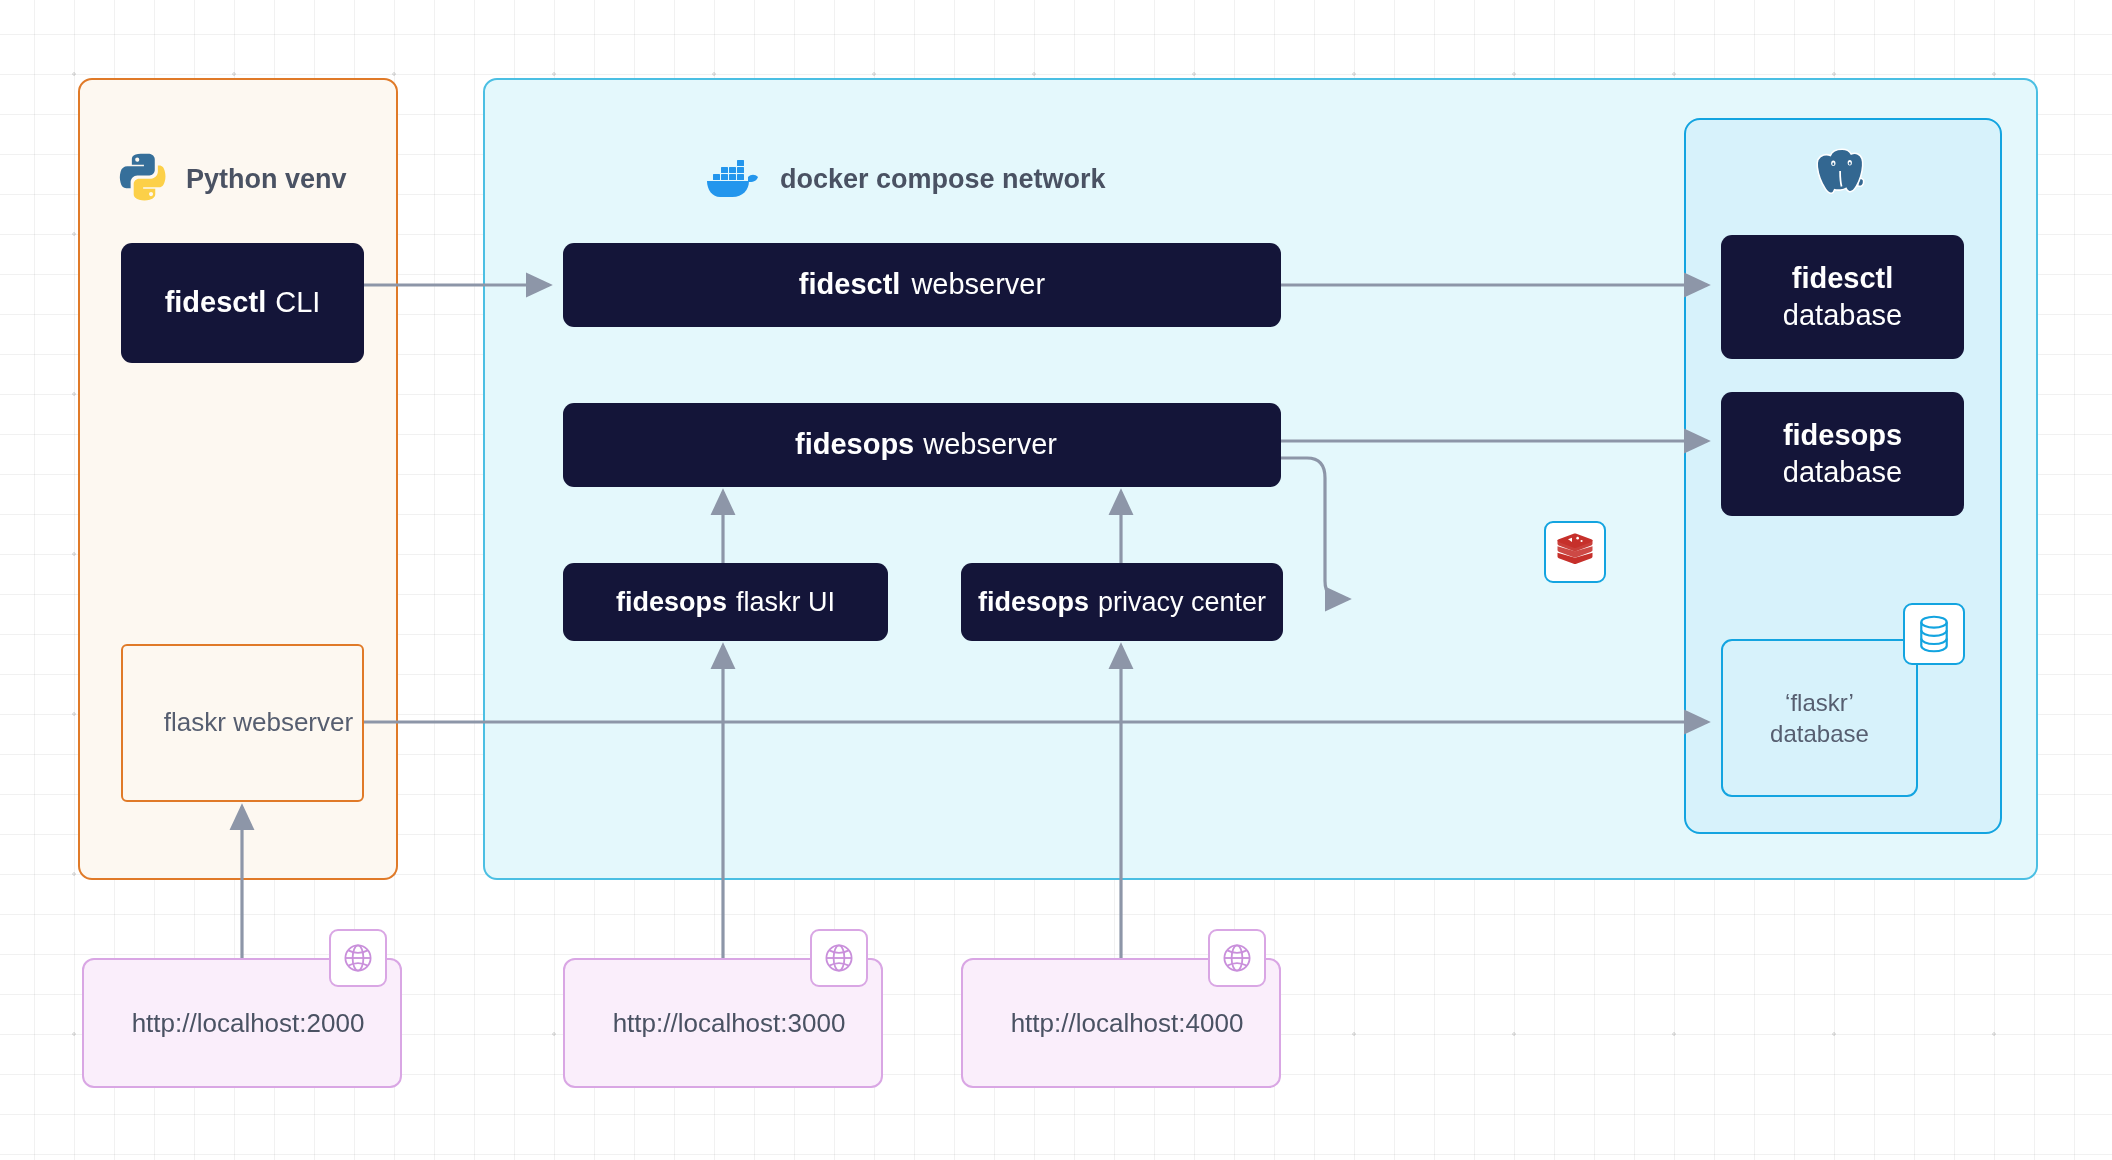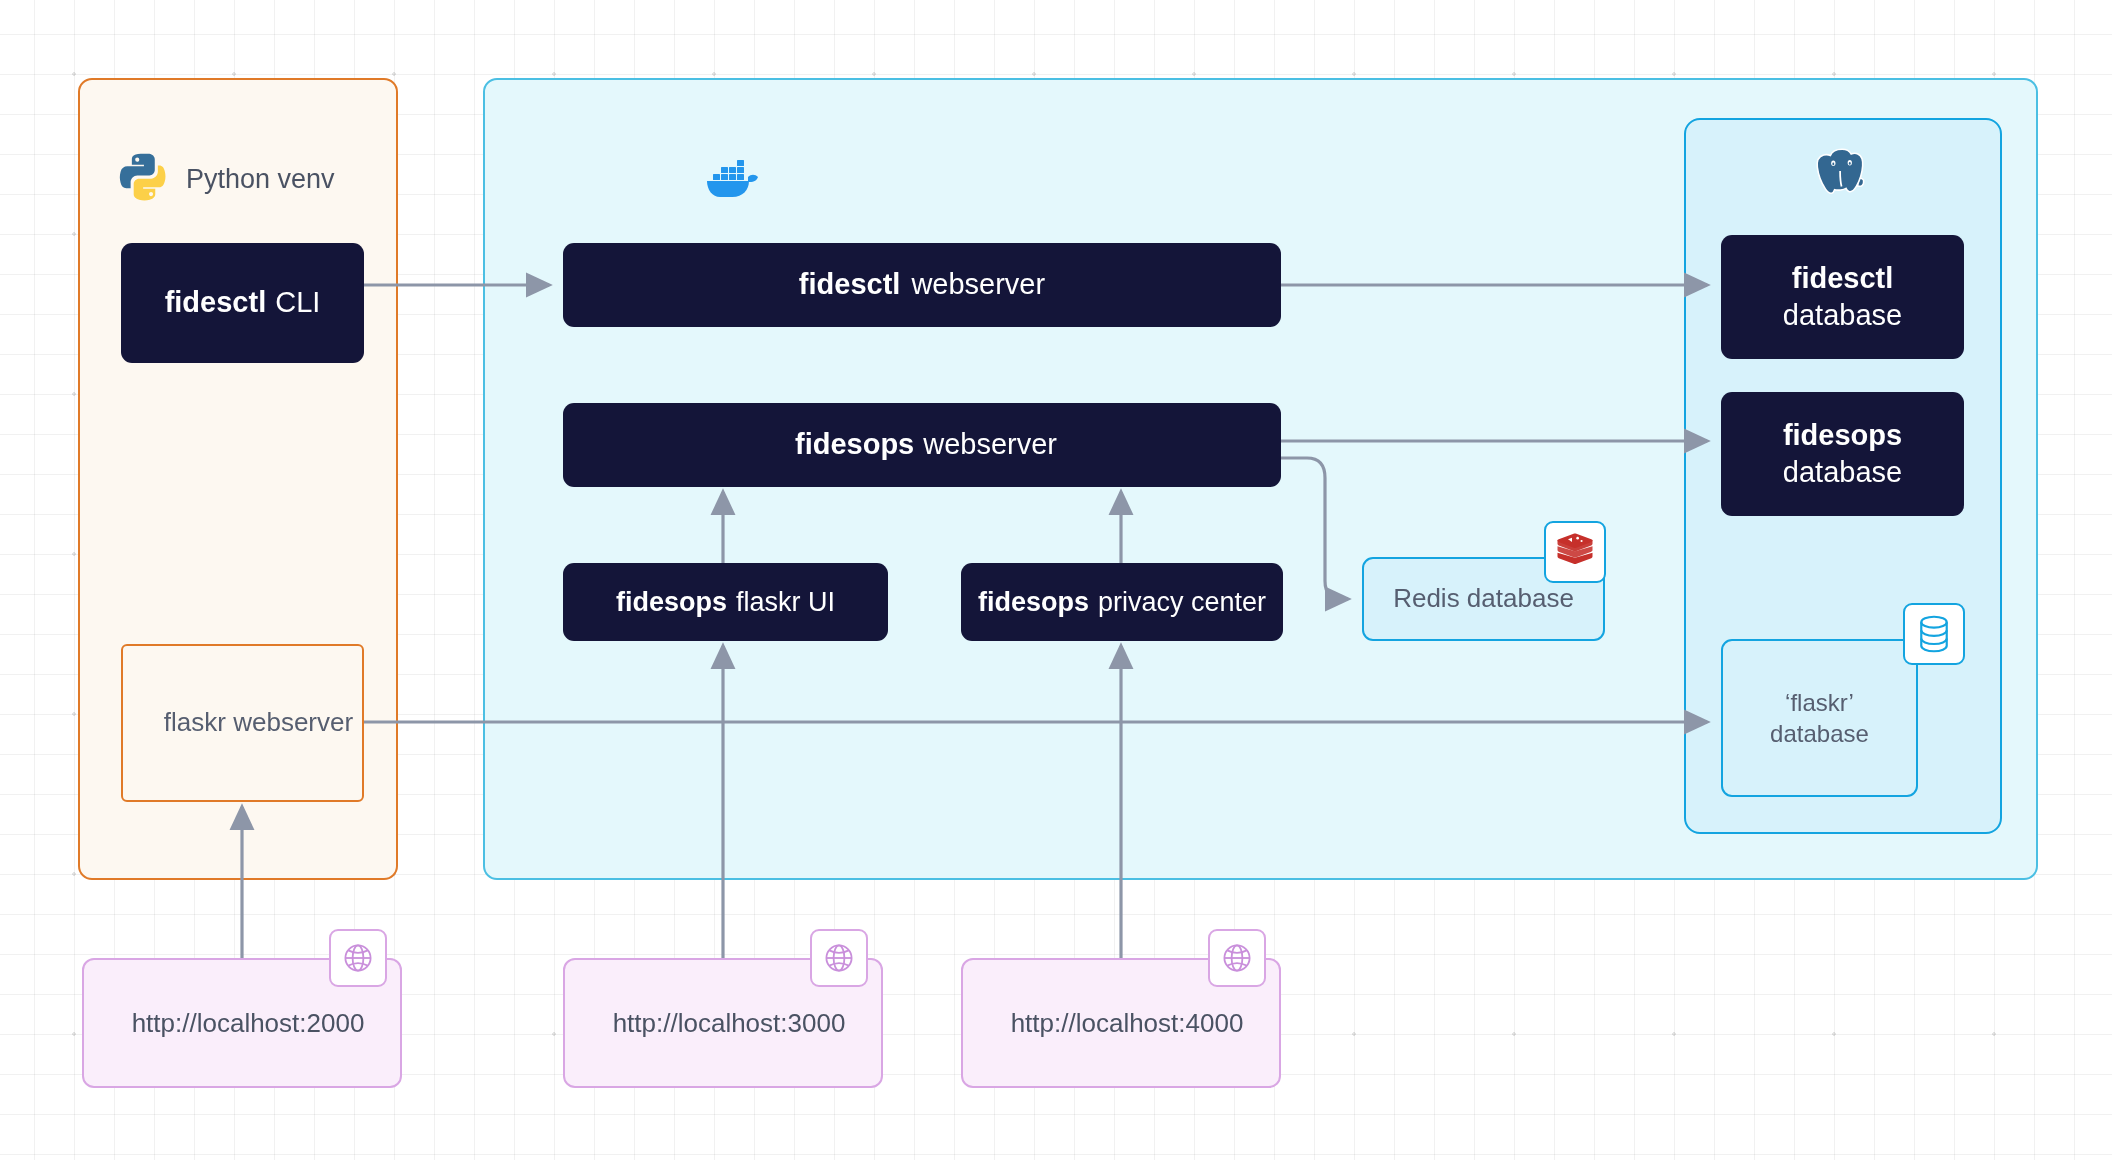--- a/index.html
+++ b/index.html
@@ -37,21 +37,21 @@
     left:483px;top:78px;width:1555px;height:802px;
     background:#e4f8fc;border:2.5px solid #4bbfe3;border-radius:14px;
   }
   .grp-postgres{
     left:1684px;top:118px;width:318px;height:716px;
     background:#d7f2fb;border:2.5px solid #13a4e0;border-radius:16px;
   }
 
   .grp-title{
     position:absolute;display:flex;align-items:center;gap:16px;
-    font-size:27px;font-weight:normal;color:#4a5263;white-space:nowrap;
+    font-size:27px;font-weight:bold;color:#4a5263;white-space:nowrap;
   }
   .title-python{left:118px;top:150px;}
   .title-docker{left:700px;top:150px;}
 
   
   .node-dark{
     position:absolute;box-sizing:border-box;
     background:#141539;border-radius:11px;
     display:flex;align-items:center;justify-content:center;
     color:#ffffff;text-align:center;line-height:1.28;
@@ -169,20 +169,21 @@
           <rect x="74" y="46" width="14" height="12" rx="1"></rect>
           <rect x="42" y="32" width="14" height="12" rx="1"></rect>
           <rect x="58" y="32" width="14" height="12" rx="1"></rect>
           <rect x="74" y="32" width="14" height="12" rx="1"></rect>
           <rect x="74" y="18" width="14" height="12" rx="1"></rect>
           <path d="M14 60h84c0 18-13 32-33 32H40C25 92 14 78 14 60z"></path>
           <path d="M96 52c6-6 14-6 20 0-2 7-9 11-20 10z"></path>
         </g>
       </svg>
     </span>
+    <span>docker compose network</span>
   </div>
 
   <div style="position:absolute;left:1812px;top:142px;">
     <svg width="62" height="62" viewBox="0 0 64 64">
       <g fill="#336791" stroke="#ffffff" stroke-width="1.6">
         <path d="M47.5 40.6c.4-3.2.3-3.7 2.7-3.2 2.4.5 3 2 3 2 .5 4.5-1.6 5.9-2.6 6.2-1 .3-3.3-.2-3.3-.2z"></path>
         <path d="M31 7.5c-6.6 0-10.6 2.6-12 6.4-2.1-.9-4.6-1.2-7-.4C7 15 4.7 19.6 5.5 26c.8 6.5 4.3 16.5 8.3 22.4 2 3 4.3 5 6.5 4.5 1.5-.4 2.4-1.8 3-3.6 1.8.4 3.9.5 6.4.2 2.5-.3 4.2-.9 5.4-1.6.7 1.5 1.7 2.7 3 3.2 2.7 1 5.4-1.3 7.8-5.5 3.3-5.8 6-15 6.4-21 .4-6-1.3-10.5-5-12.2-2.2-1-4.7-.8-6.9 0C38.8 9.3 35.3 7.5 31 7.5z"></path>
       </g>
       <g fill="#ffffff">
         <ellipse cx="22" cy="22" rx="2.2" ry="2.8"></ellipse>
@@ -223,23 +224,20 @@
 
   <div class="node-dark n-fidesops-db">
     <span class="b">fidesops</span>
     <span class="r">database</span>
   </div>
 
   <div class="node-light n-flaskr-web">
     <span>flaskr webserver</span>
   </div>
 
-  <div class="node-light n-redis">
-    <span>Redis database</span>
-  </div>
   <div class="badge badge-blue" style="left:1544px;top:521px;">
     <svg width="42" height="42" viewBox="0 0 48 48">
       <g fill="#c6302b">
         <path d="M24 30.5 4 24.8v4.3c0 .8.5 1.5 1.4 1.9l17 6.4c1 .4 2.2.4 3.2 0l17-6.4c.9-.4 1.4-1.1 1.4-1.9v-4.3z"></path>
         <path d="M24 23.2 4 17.5v4.3c0 .8.5 1.5 1.4 1.9l17 6.4c1 .4 2.2.4 3.2 0l17-6.4c.9-.4 1.4-1.1 1.4-1.9v-4.3z" opacity="0.88"></path>
         <path d="M24 16 4 10.3v4.3c0 .8.5 1.5 1.4 1.9l17 6.4c1 .4 2.2.4 3.2 0l17-6.4c.9-.4 1.4-1.1 1.4-1.9v-4.3z" opacity="0.93"></path>
         <path d="M22.4 3.1 5.4 9.5c-1.9.7-1.9 2.4 0 3.1l17 6.4c1 .4 2.2.4 3.2 0l17-6.4c1.9-.7 1.9-2.4 0-3.1l-17-6.4c-1-.4-2.2-.4-3.2 0z"></path>
       </g>
       <g fill="#ffffff">
         <polygon points="16,9.4 20.6,7.7 20.6,12.6"></polygon>

